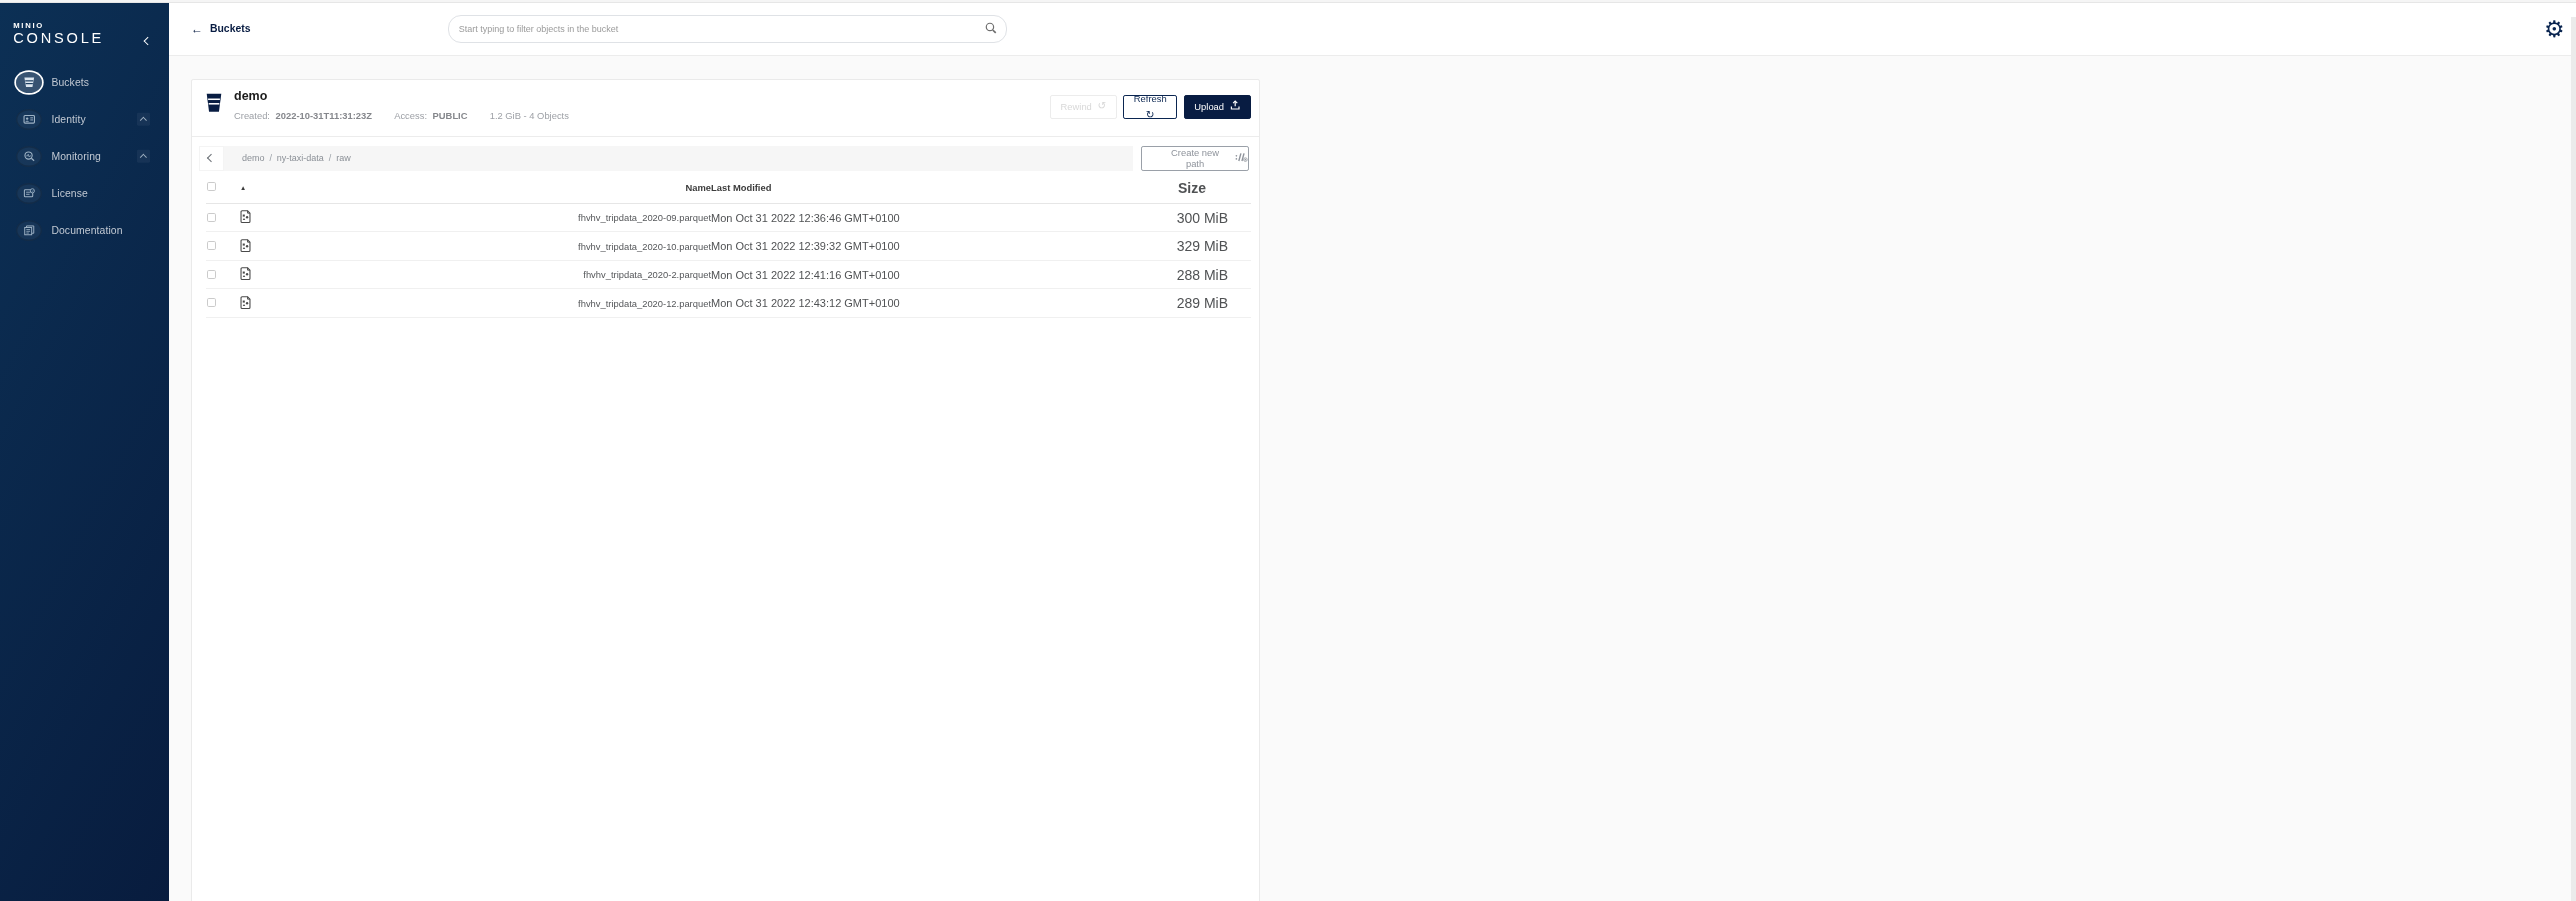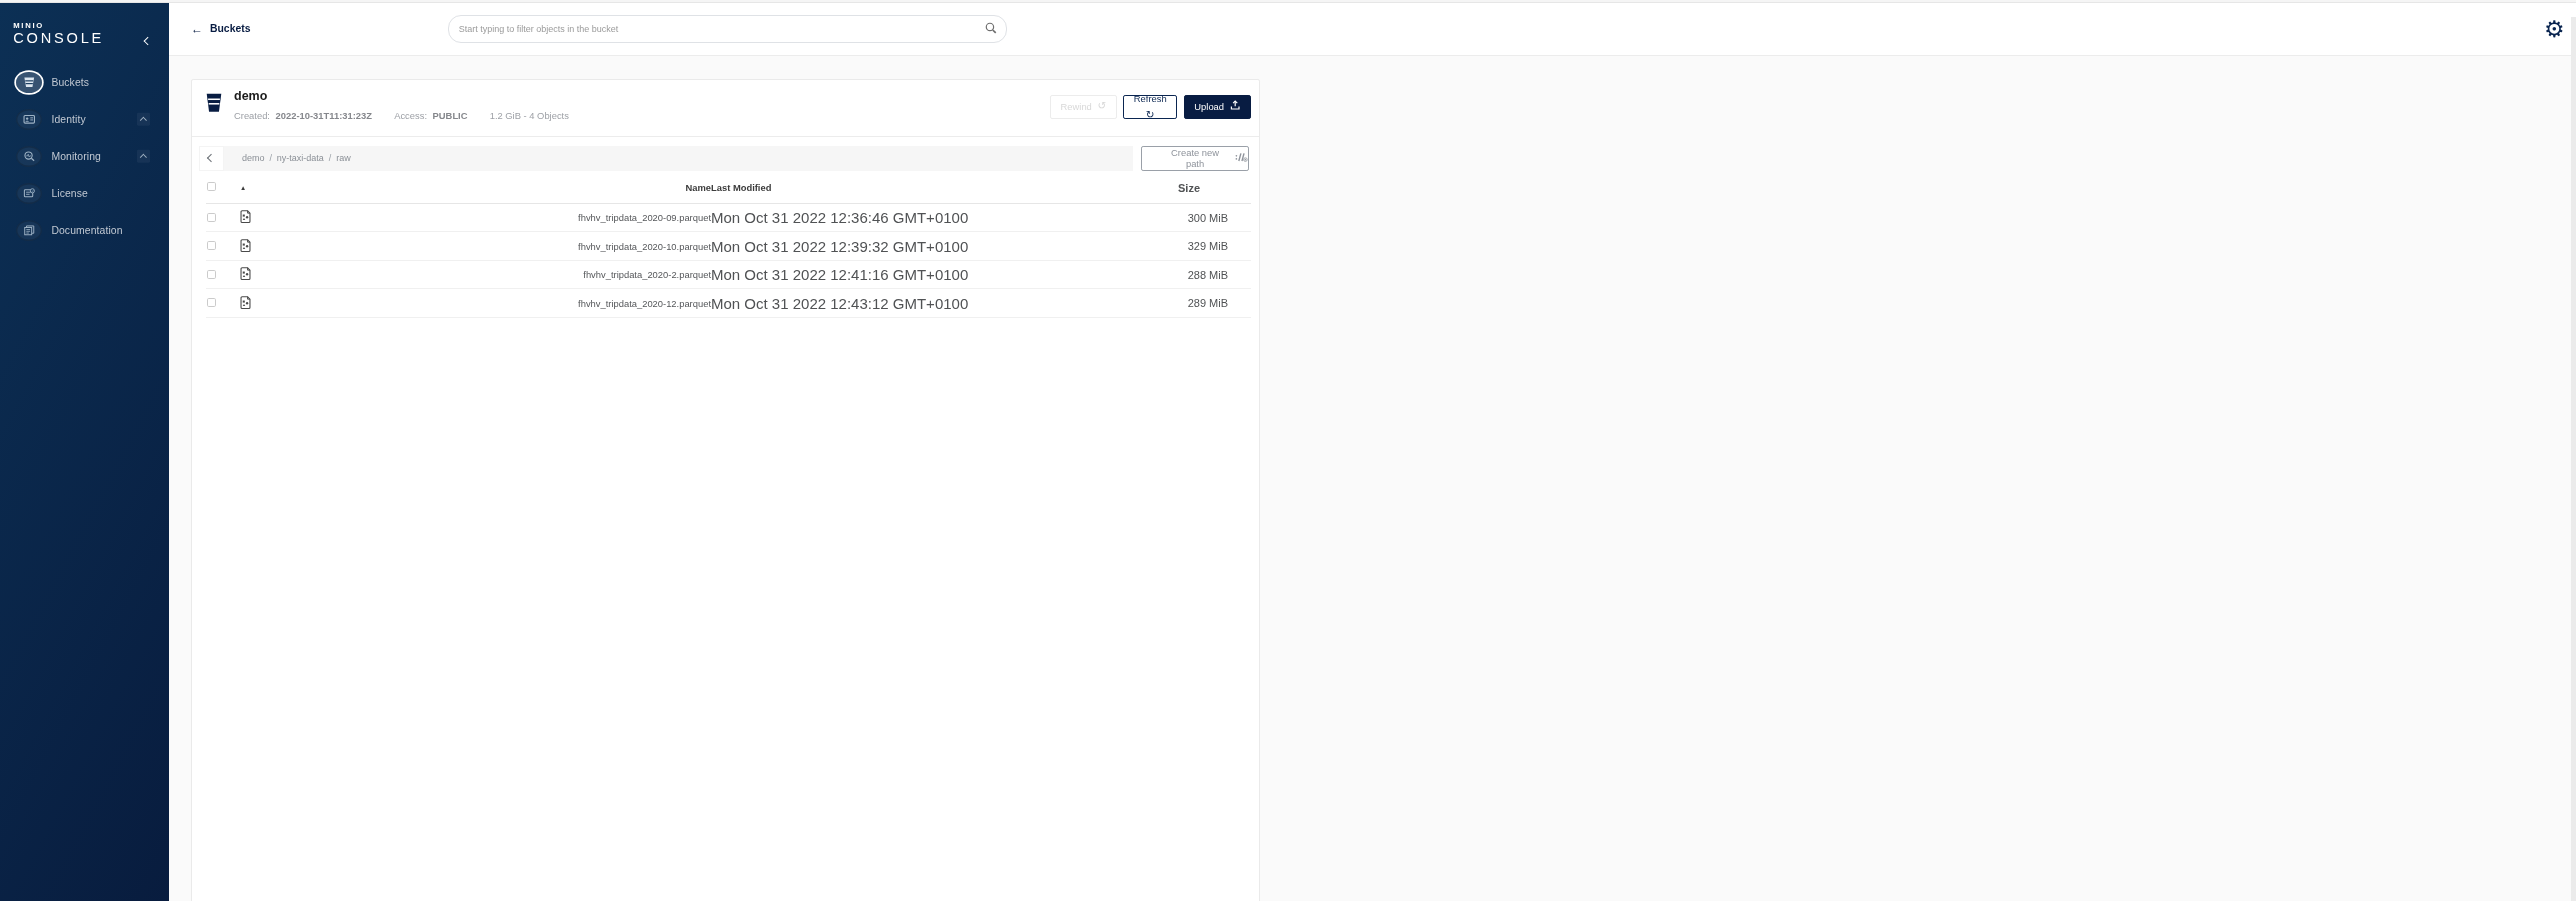--- a/index.html
+++ b/index.html
@@ -83,22 +83,22 @@
   .table { margin:2.1px 10.4px 0 14px; width:1045px; }
   .trow { display:grid; grid-template-columns:34px 471px 435px 105px; align-items:center;
     height:28.5px; border-bottom:0.7px solid #f0f0f0; }
   .trow.thead { height:31px; border-bottom:0.7px solid #e6e6e6; font-weight:700; color:#3c3c3c; font-size:9.4px; }
   .cell-name { display:flex; align-items:center; gap:4.9px;justify-content:space-between; }
   .sort-tri { font-size:6.3px; color:#3c3c3c; margin-right:1.4px; }
   .cb { width:9px; height:9px; border:1px solid #cbcbcb; border-radius:1.7px; background:#fff;
     display:inline-block; cursor:pointer; }
   .cell-cb { padding-left:1.4px; }
   .fname { color:#55575a; font-size:9.4px; }
-  .fdate { color:#505254; font-size:15px; }
-  .fsize { color:#505254; font-size:11px; text-align:right; padding-right:23px; }
+  .fdate { color:#505254; font-size:11px; }
+  .fsize { color:#505254; font-size:14px; text-align:right; padding-right:23px; }
   .thead .hsize { padding-left:32px; text-align:left; padding-right:0; }
   .file-icon { flex:0 0 auto; margin-top:0.7px; }
   .rowline { cursor:pointer; }
 </style>
 </head>
 <body>
 
 <div class="topstrip"></div>
 
 <div class="sidebar">

